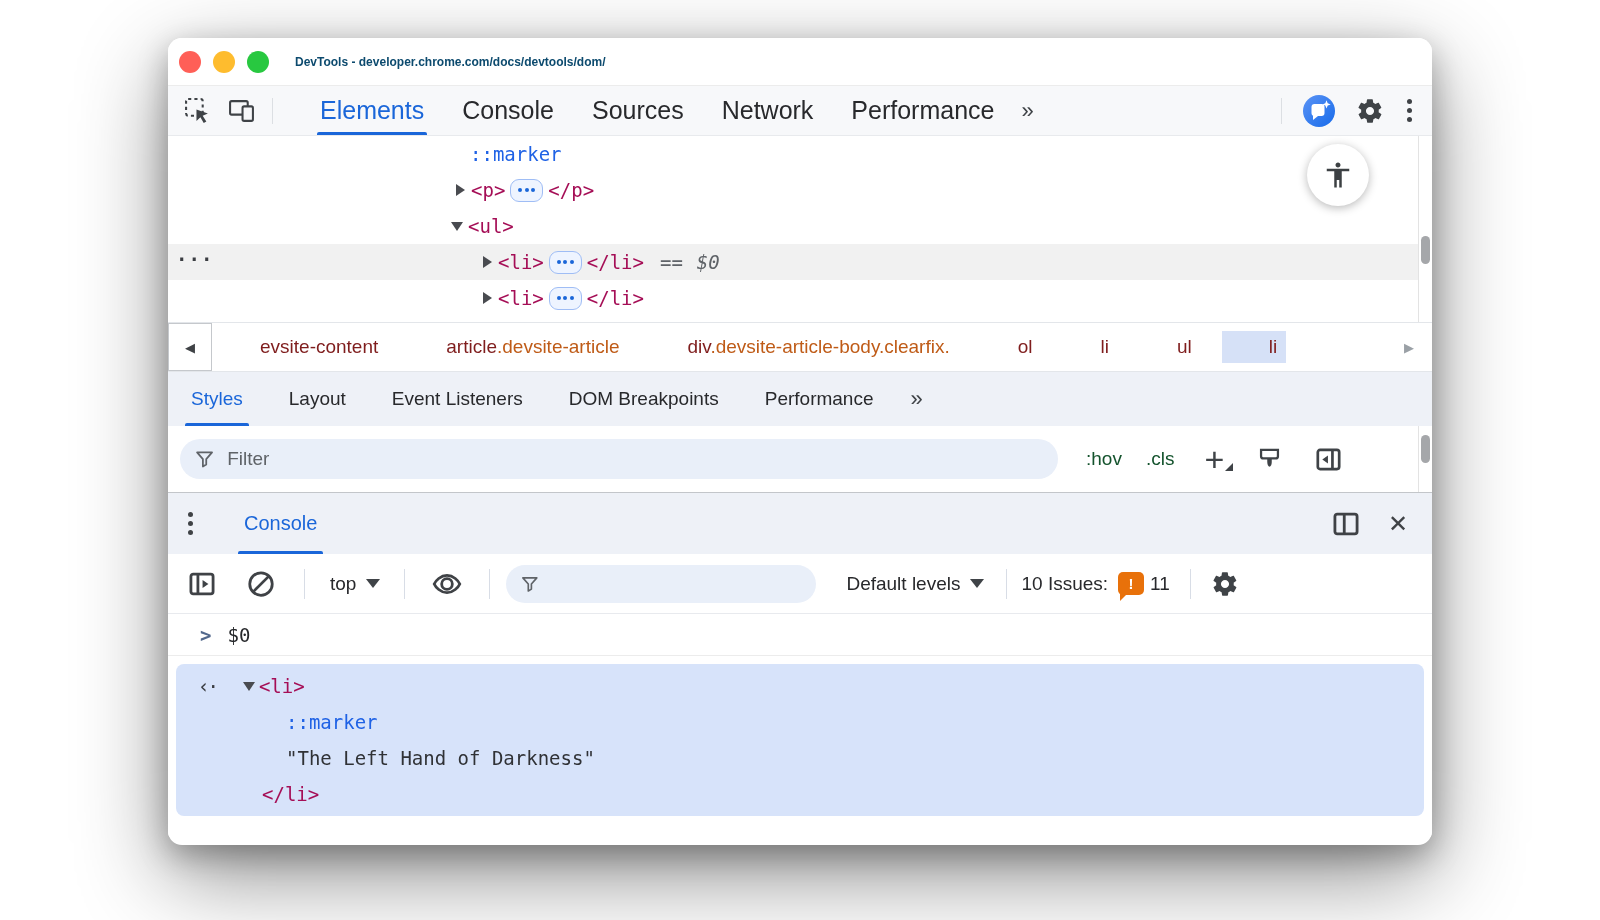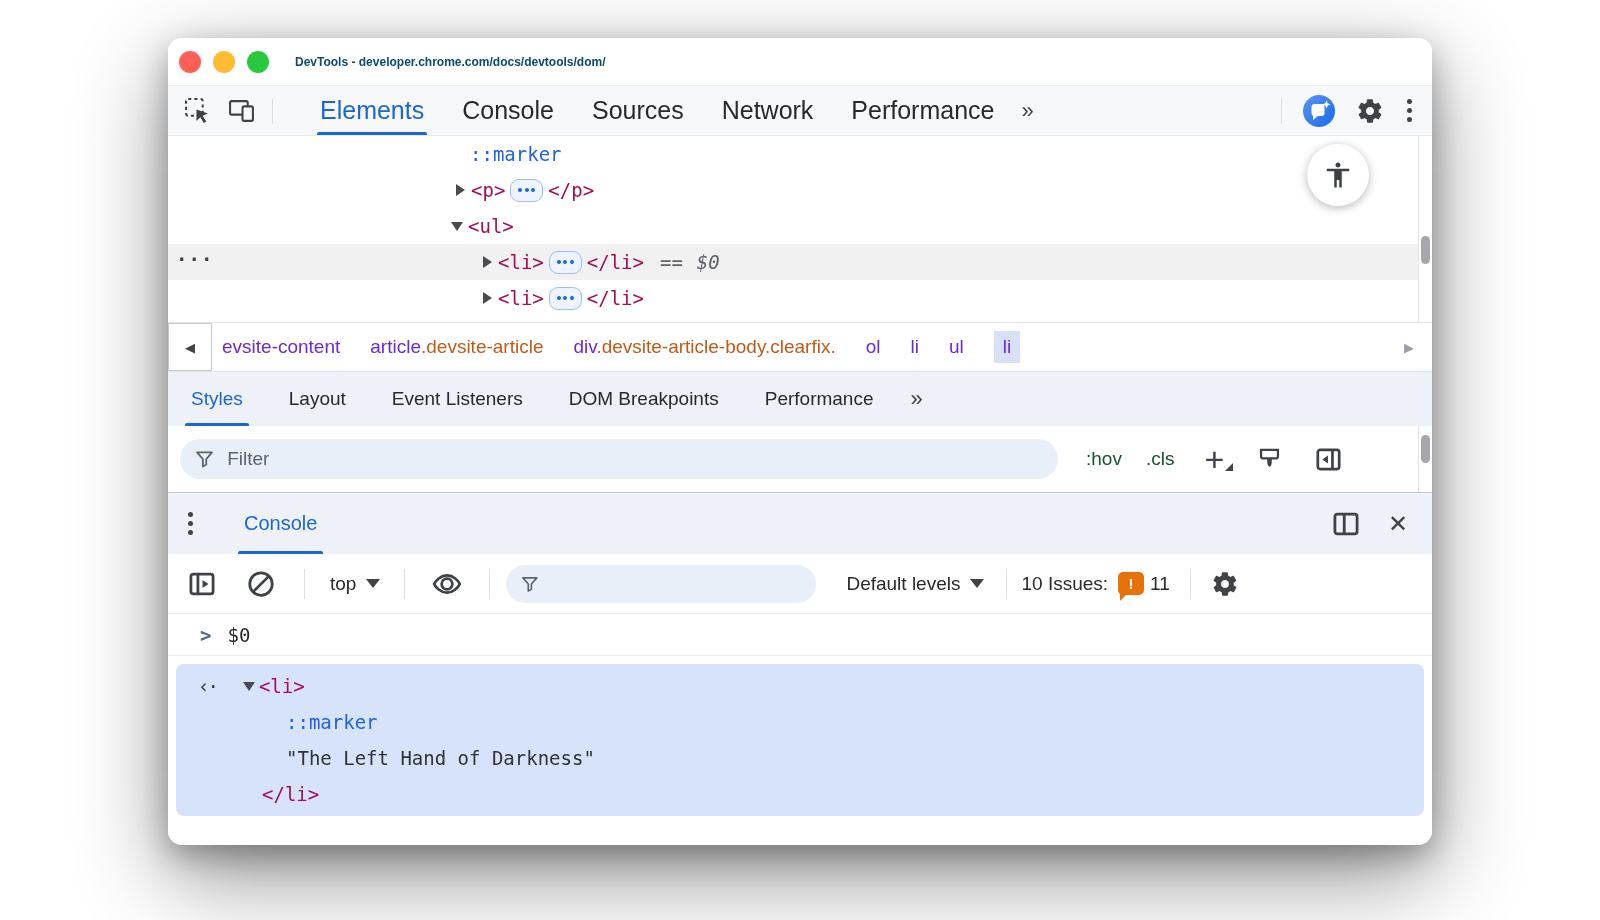--- a/index.html
+++ b/index.html
@@ -60,21 +60,21 @@
   .vscroll{ position:absolute; right:0; top:0; bottom:0; width:14px; background:#fff; border-left:1px solid #e3e3e3; }
   .vthumb{ position:absolute; left:2px; width:9px; border-radius:5px; background:#a5a7aa; }
 
   
   .crumbbar{ height:50px; background:#fff; border-top:1px solid #e3e6ea; border-bottom:1px solid #e3e6ea;
              display:flex; align-items:center; font-size:19px; }
   .crumb-back{ width:44px; height:100%; border:1px solid #c5c8cc; background:#fff;
                display:flex; align-items:center; justify-content:center; color:#3f4246; font-size:13px; }
   .crumbs{ display:flex; align-items:center; gap:30px; padding-left:10px; }
   .crumb{ white-space:nowrap; }
-  .crumb .ctag{ color:#6d28d9; } .crumb .ccls{ color:#bf5b17; }
+  .crumb .ctag{ color:#7f1d1d;margin-left:38px; } .crumb .ccls{ color:#bf5b17; }
   .crumb.sel{ background:#d6e1f7; padding:5px 9px; }
   .crumb-fwd{ margin-left:auto; margin-right:18px; color:#9aa0a6; font-size:13px; }
 
   
   .stylestabs{ height:54px; background:#eef1f7; display:flex; align-items:center; padding-left:0; }
   .stab{ display:flex; align-items:center; height:100%; padding:0 23px; font-size:19px; color:#28292c; position:relative; }
   .stab.sel{ color:#1a66d9; }
   .stab.sel::after{ content:""; position:absolute; left:17px; right:17px; bottom:0; height:3px;
                     background:#1a66d9; border-radius:2px 2px 0 0; }
   .smore{ font-size:22px; color:#3f4347; margin-left:14px; letter-spacing:-1px; }

